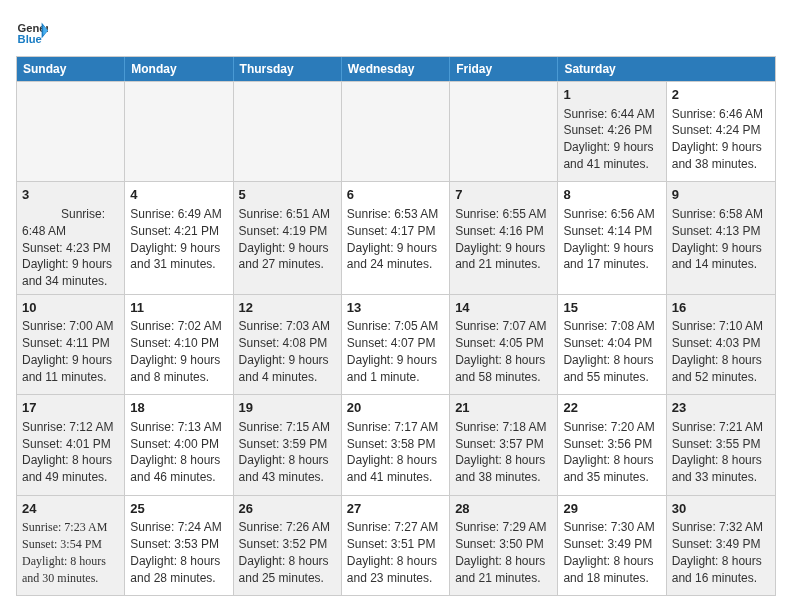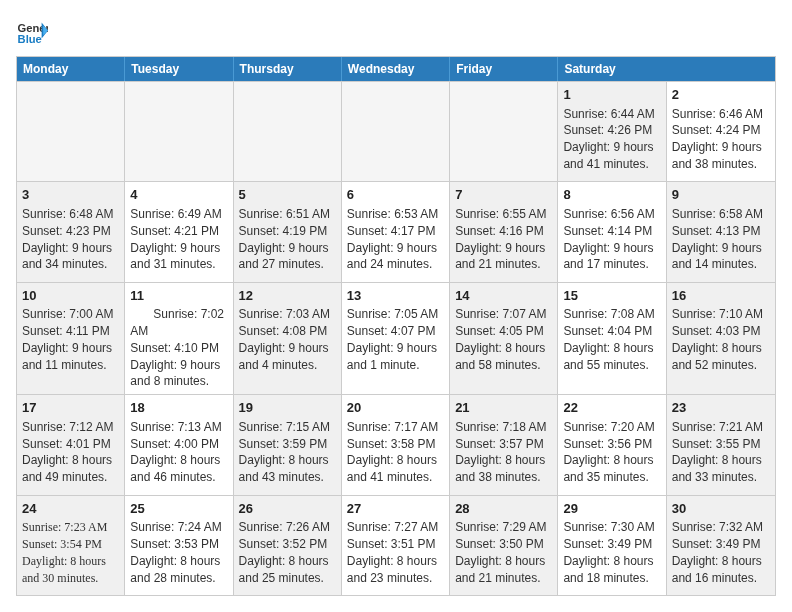--- a/index.html
+++ b/index.html
@@ -120,22 +120,22 @@
       </div>
     </div>
     <div class="title-block">
       <div class="month-title"></div>
       <div class="subtitle"></div>
     </div>
   </div>
 
   <div class="calendar">
     <div class="cal-header" id="cal-header">
+        <div class="cal-header-cell">Sunday</div>
         <div class="cal-header-cell">Monday</div>
-        <div class="cal-header-cell">Tuesday</div>
         <div class="cal-header-cell">Thursday</div>
         <div class="cal-header-cell">Wednesday</div>
         <div class="cal-header-cell">Friday</div>
         <div class="cal-header-cell">Saturday</div>
       </div>
     <div class="cal-body" id="cal-body">
         <div class="cal-row">
           <div class="cal-cell empty"></div>
           <div class="cal-cell empty"></div>
           <div class="cal-cell empty"></div>
@@ -144,21 +144,21 @@
           <div class="cal-cell shaded"><span class="day-num">1</span><span class="cell-text" style="white-space: pre-line;">Sunrise: 6:44 AM
 Sunset: 4:26 PM
 Daylight: 9 hours
 and 41 minutes.</span></div>
           <div class="cal-cell"><span class="day-num">2</span><span class="cell-text" style="white-space: pre-line;">Sunrise: 6:46 AM
 Sunset: 4:24 PM
 Daylight: 9 hours
 and 38 minutes.</span></div>
         </div>
         <div class="cal-row">
-          <div class="cal-cell shaded"><span class="day-num">3</span><span class="cell-text" style="white-space: pre-line;">Sunrise: 6:48 AM
+          <div class="cal-cell shaded"><span class="day-num">3</span><span class="cell-text" style="white-space: pre-line; margin-left: 39px;">Sunrise: 6:48 AM
 Sunset: 4:23 PM
 Daylight: 9 hours
 and 34 minutes.</span></div>
           <div class="cal-cell"><span class="day-num">4</span><span class="cell-text" style="white-space: pre-line;">Sunrise: 6:49 AM
 Sunset: 4:21 PM
 Daylight: 9 hours
 and 31 minutes.</span></div>
           <div class="cal-cell shaded"><span class="day-num">5</span><span class="cell-text" style="white-space: pre-line; text-align: center;">Sunrise: 6:51 AM
 Sunset: 4:19 PM
 Daylight: 9 hours
@@ -178,21 +178,21 @@
           <div class="cal-cell shaded"><span class="day-num">9</span><span class="cell-text" style="white-space: pre-line;">Sunrise: 6:58 AM
 Sunset: 4:13 PM
 Daylight: 9 hours
 and 14 minutes.</span></div>
         </div>
         <div class="cal-row">
           <div class="cal-cell shaded"><span class="day-num">10</span><span class="cell-text" style="white-space: pre-line;">Sunrise: 7:00 AM
 Sunset: 4:11 PM
 Daylight: 9 hours
 and 11 minutes.</span></div>
-          <div class="cal-cell"><span class="day-num">11</span><span class="cell-text" style="white-space: pre-line; margin-left: 23px;">Sunrise: 7:02 AM
+          <div class="cal-cell"><span class="day-num">11</span><span class="cell-text" style="white-space: pre-line;">Sunrise: 7:02 AM
 Sunset: 4:10 PM
 Daylight: 9 hours
 and 8 minutes.</span></div>
           <div class="cal-cell shaded"><span class="day-num">12</span><span class="cell-text" style="white-space: pre-line;">Sunrise: 7:03 AM
 Sunset: 4:08 PM
 Daylight: 9 hours
 and 4 minutes.</span></div>
           <div class="cal-cell"><span class="day-num">13</span><span class="cell-text" style="white-space: pre-line; text-align: center;">Sunrise: 7:05 AM
 Sunset: 4:07 PM
 Daylight: 9 hours

